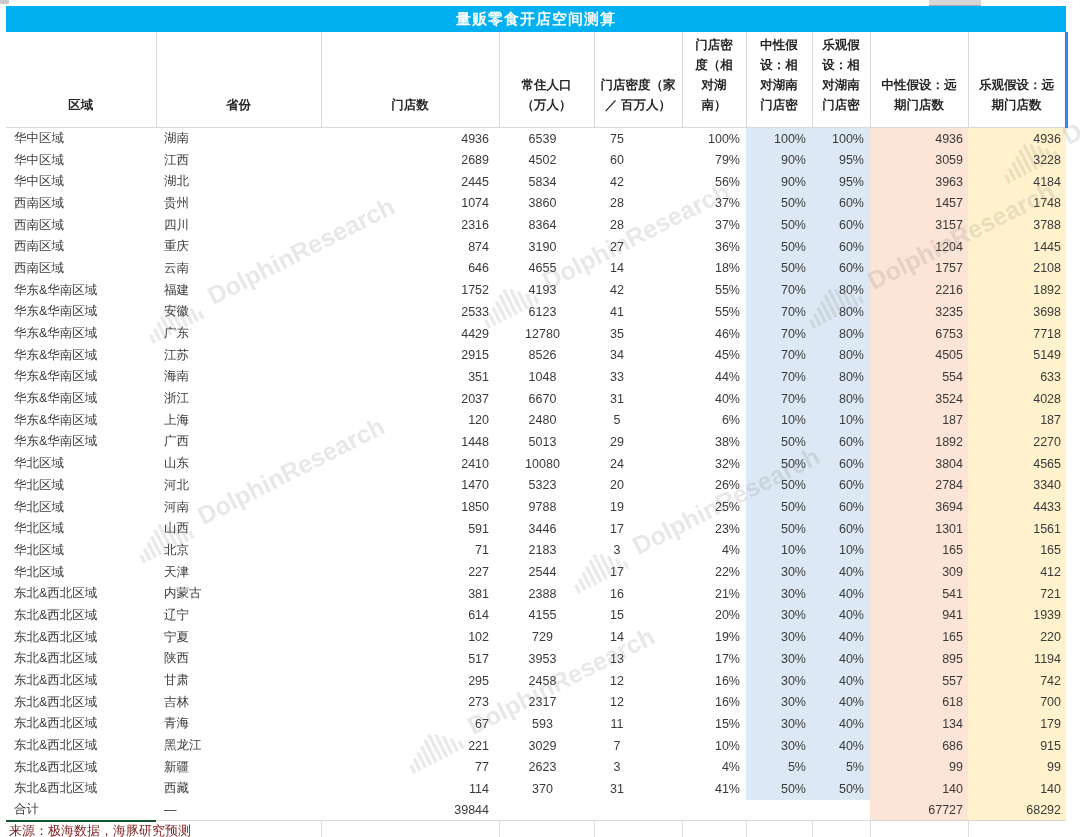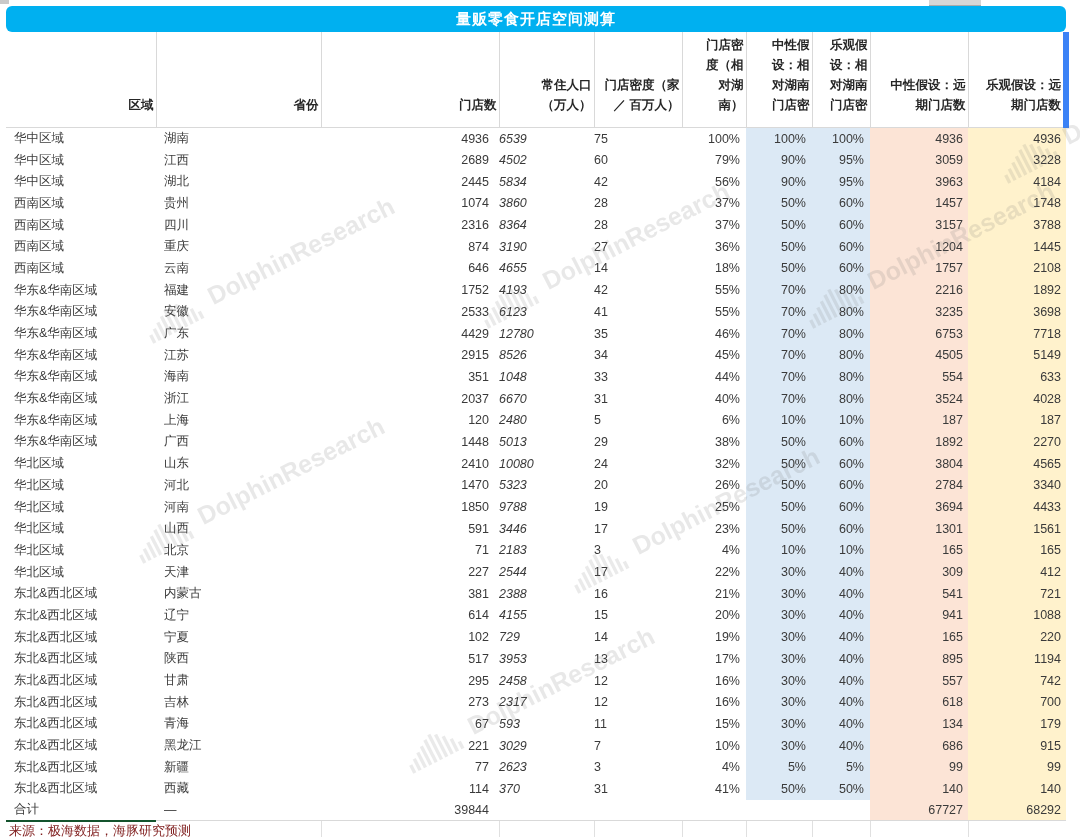--- a/index.html
+++ b/index.html
@@ -8,42 +8,41 @@
     font-family:"Liberation Sans","DejaVu Sans",sans-serif;
     color:#333;
   }
   .artifact-tl{position:absolute;left:0;top:0;width:9px;height:4px;background:#c9c9c9;}
   .artifact-tr{position:absolute;left:929px;top:0;width:52px;height:5px;background:#d6d6d6;border-bottom:1px solid #aaa;}
   .sheet{position:absolute;left:6px;top:6px;width:1060px;}
   .title-bar{
     height:26px;line-height:26px;background:var(--c-title,#00B0F0);
     color:#fff;font-weight:bold;font-size:15px;text-align:center;
     letter-spacing:1px;
-    border-radius:6px;
   }
   table{border-collapse:collapse;table-layout:fixed;width:1060px;}
   col.c0{width:150px}col.c1{width:165px}col.c2{width:178px}col.c3{width:95px}
   col.c4{width:88px}col.c5{width:64px}col.c6{width:66px}col.c7{width:58px}
   col.c8{width:98px}col.c9{width:98px}
   thead th{
-    font-size:12.5px;font-weight:bold;vertical-align:bottom;text-align:right;
+    font-size:12.5px;font-weight:bold;vertical-align:bottom;text-align:center;
     white-space:pre-line;line-height:1.6;padding:3px 2px 12px 2px;height:88px;
     border-left:1px solid #d9d9d9;border-bottom:1px solid #d9d9d9;
     box-sizing:border-box;color:#262626;
   }
   thead th:first-child{border-left:none;}
-  thead th:last-child{border-right:6px solid #3b82f6;}
+  thead th:last-child{border-right:3px solid #3b82f6;}
   tbody tr{height:21.7px;}
   tbody td{
     font-size:12.5px;padding:0;white-space:nowrap;overflow:hidden;color:#3a3a3a;
   }
   td.c0,td.c1{text-align:left;padding-left:8px;}
   td.c2{text-align:right;padding-right:10px;}
-  td.c3{text-align:left;padding-right:8px;font-style:italic;}
-  td.c4{text-align:left;padding-right:42px;}
+  td.c3{text-align:center;padding-right:8px;}
+  td.c4{text-align:center;padding-right:42px;}
   td.c5{text-align:right;padding-right:6px;}
   td.c6,td.c7{text-align:right;padding-right:6px;}
   td.c8,td.c9{text-align:right;padding-right:5px;}
   td.blue{background:var(--c-blue,#DCE9F5);}
   td.salmon{background:var(--c-salmon,#FCE4D6);}
   td.yellow{background:var(--c-yellow,#FFF2CC);}
   tr.total-row{height:21px;}
   tr.total-row td.c0{border-bottom:2px solid #14532d;}
   tfoot tr{height:20px;}
   tfoot td{
@@ -398,21 +397,21 @@
   <tr class="data-row">
     <td class="c0">东北&amp;西北区域</td>
     <td class="c1">辽宁</td>
     <td class="c2">614</td>
     <td class="c3">4155</td>
     <td class="c4">15</td>
     <td class="c5">20%</td>
     <td class="c6 blue">30%</td>
     <td class="c7 blue">40%</td>
     <td class="c8 salmon">941</td>
-    <td class="c9 yellow">1088</td>
+    <td class="c9 yellow">1939</td>
   </tr>
 
   <tr class="data-row">
     <td class="c0">东北&amp;西北区域</td>
     <td class="c1">宁夏</td>
     <td class="c2">102</td>
     <td class="c3">729</td>
     <td class="c4">14</td>
     <td class="c5">19%</td>
     <td class="c6 blue">30%</td>

